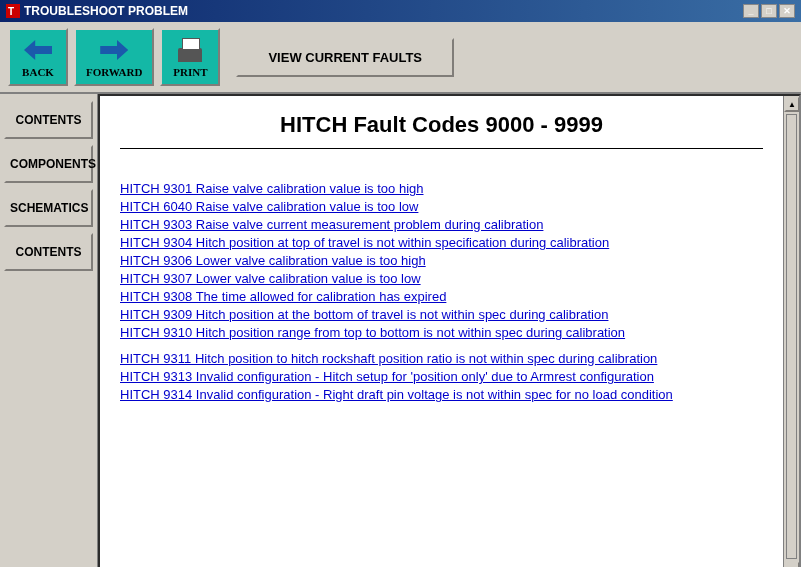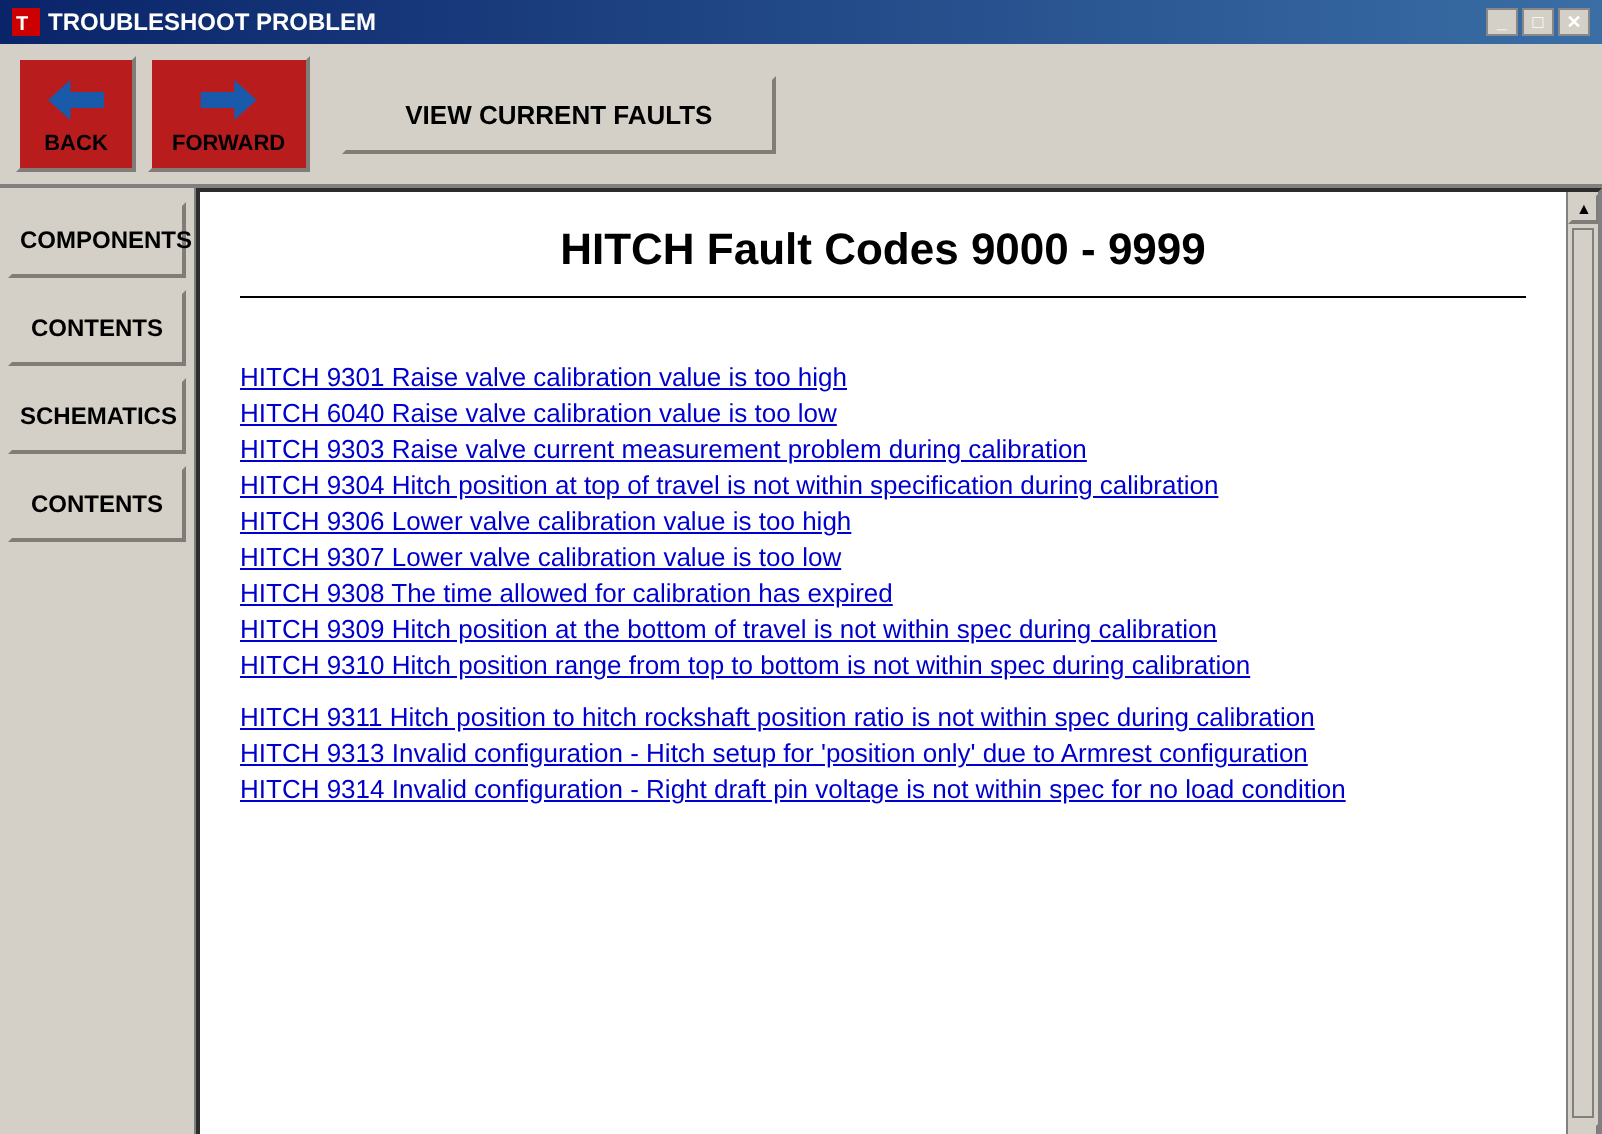--- a/index.html
+++ b/index.html
@@ -51,29 +51,30 @@
     
     .toolbar {
       background: #d4d0c8;
       padding: 6px 8px;
       display: flex;
       align-items: center;
       gap: 6px;
       border-bottom: 2px solid #808080;
     }
     .toolbar-btn {
-      background: #b91c1c;
+      background: #14b8a6;
       border: 2px outset #d4d0c8;
       padding: 6px 10px;
       cursor: pointer;
       display: flex;
       flex-direction: column;
       align-items: center;
       gap: 2px;
       min-width: 60px;
+      font-family: Liberation Serif, serif;
     }
     .toolbar-btn-icon {
       width: 32px;
       height: 28px;
       display: flex;
       align-items: center;
       justify-content: center;
     }
     .toolbar-btn-label {
       font-size: 11px;
@@ -237,33 +238,39 @@
       <div class="arrow-left"></div>
     </div>
     <span class="toolbar-btn-label">BACK</span>
   </button>
   <button class="toolbar-btn">
     <div class="toolbar-btn-icon">
       <div class="arrow-right"></div>
     </div>
     <span class="toolbar-btn-label">FORWARD</span>
   </button>
+  <button class="toolbar-btn">
+    <div class="toolbar-btn-icon">
+      <div class="print-icon"></div>
+    </div>
+    <span class="toolbar-btn-label">PRINT</span>
+  </button>
   <button class="view-faults-btn">
     <span>VIEW CURRENT FAULTS</span>
   </button>
 </div>
 
 <div class="main-layout">
 
   <div class="sidebar">
     <div class="sidebar-item">
+      <span>CONTENTS</span>
+    </div>
+    <div class="sidebar-item">
       <span>COMPONENTS</span>
-    </div>
-    <div class="sidebar-item">
-      <span>CONTENTS</span>
     </div>
     <div class="sidebar-item">
       <span>SCHEMATICS</span>
     </div>
     <div class="sidebar-item">
       <span>CONTENTS</span>
     </div>
   </div>
 
   <div class="content-area">

